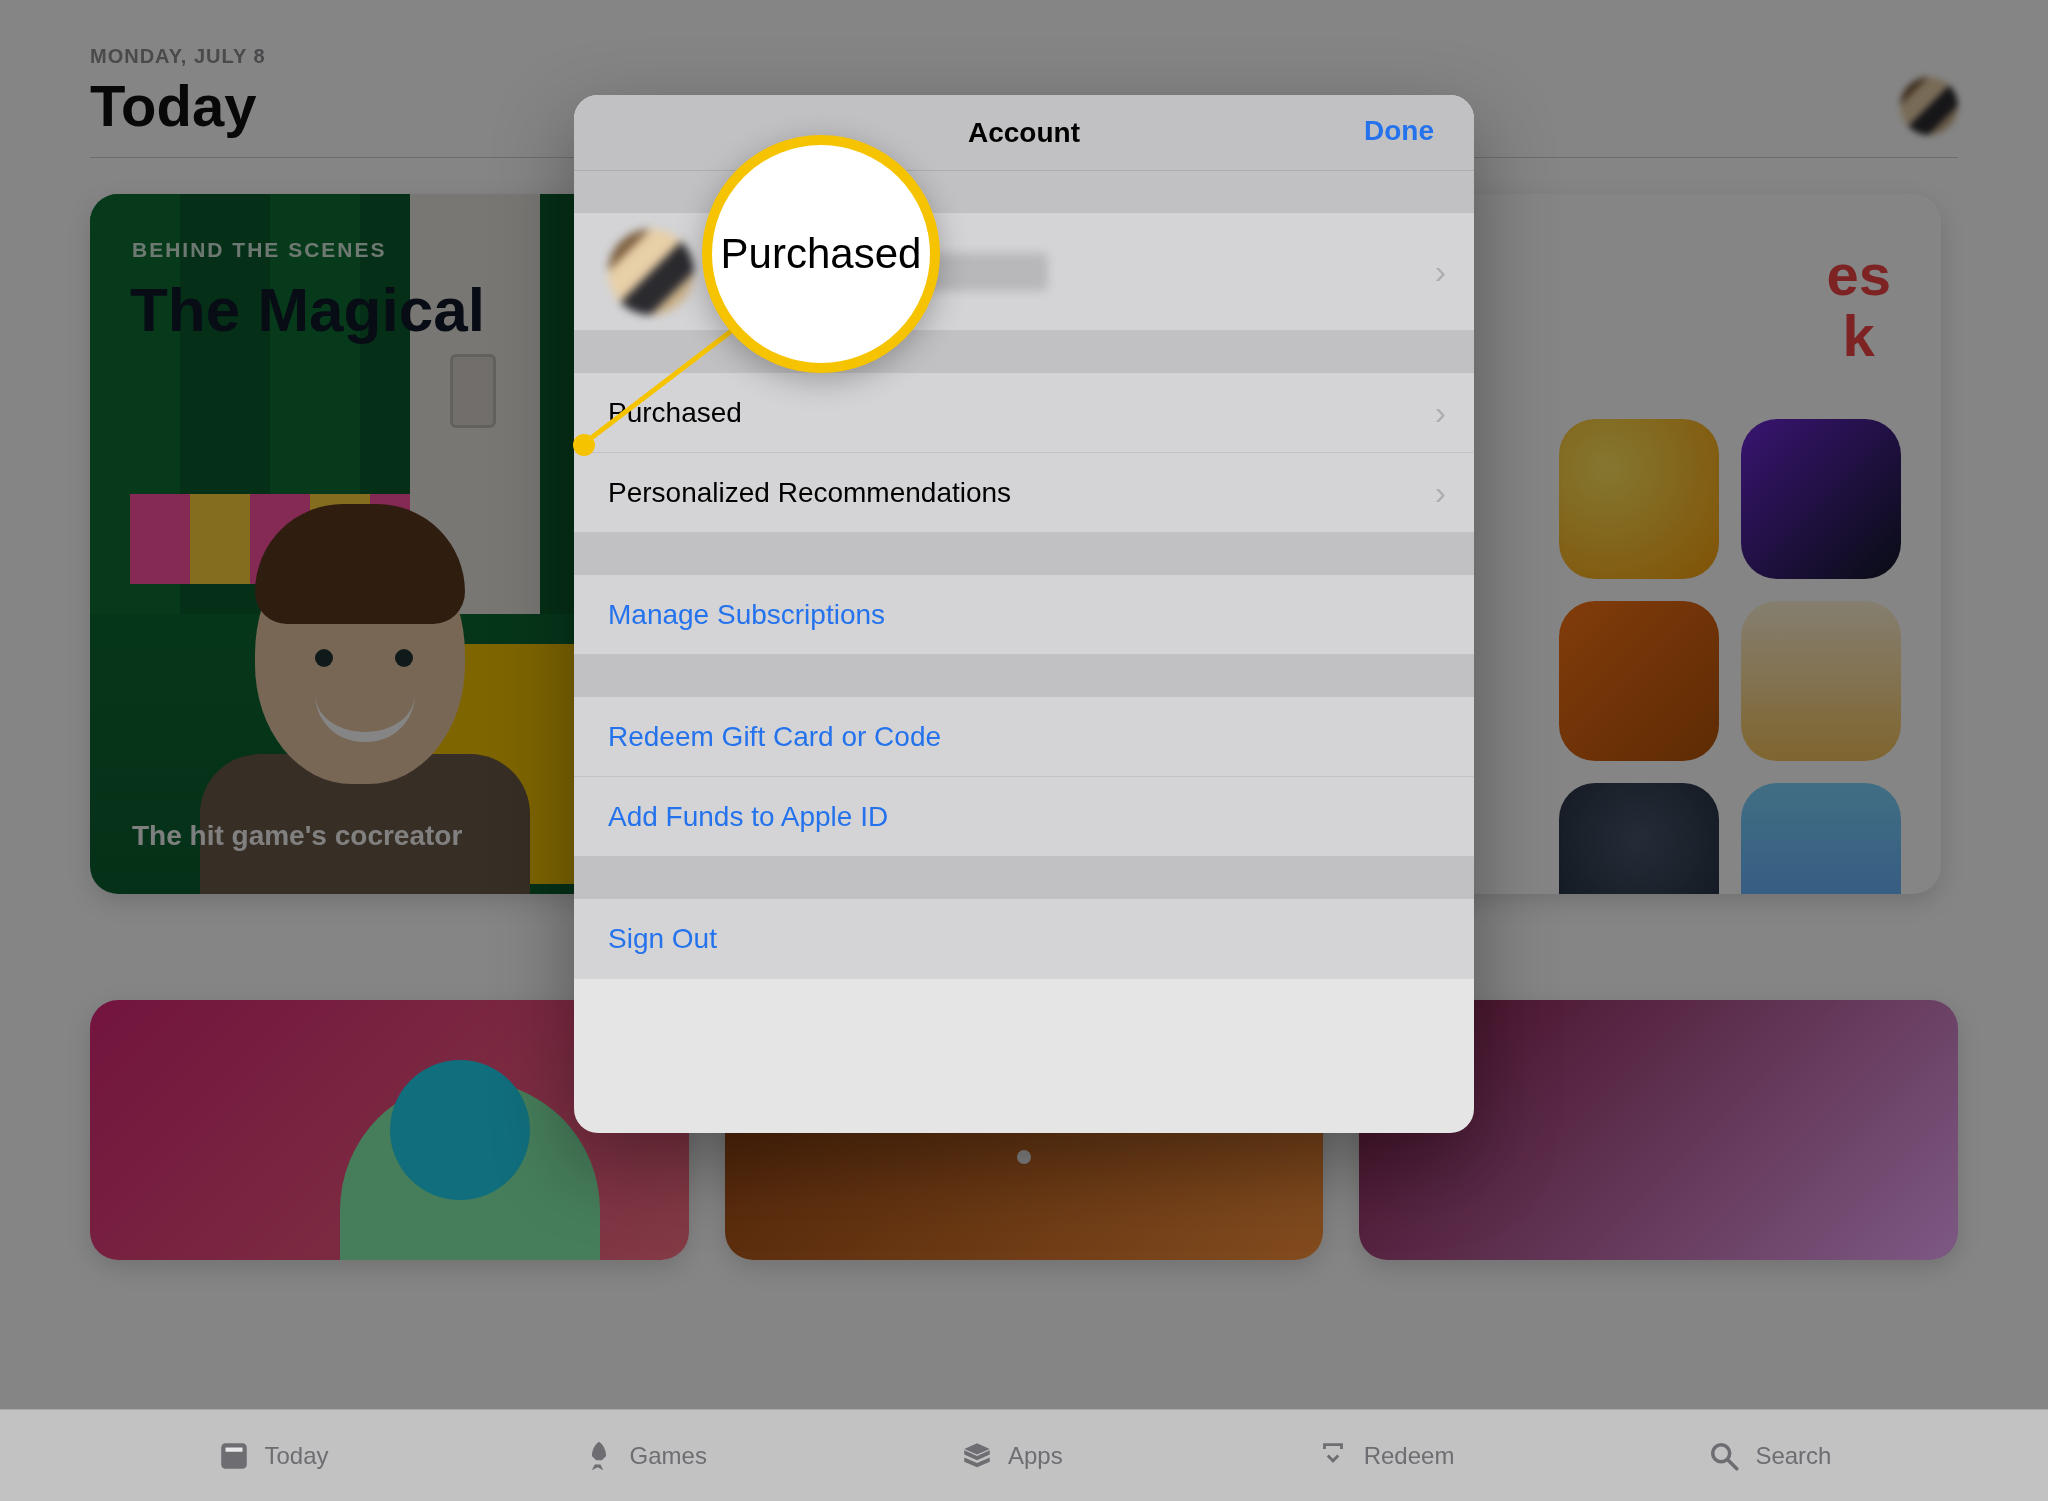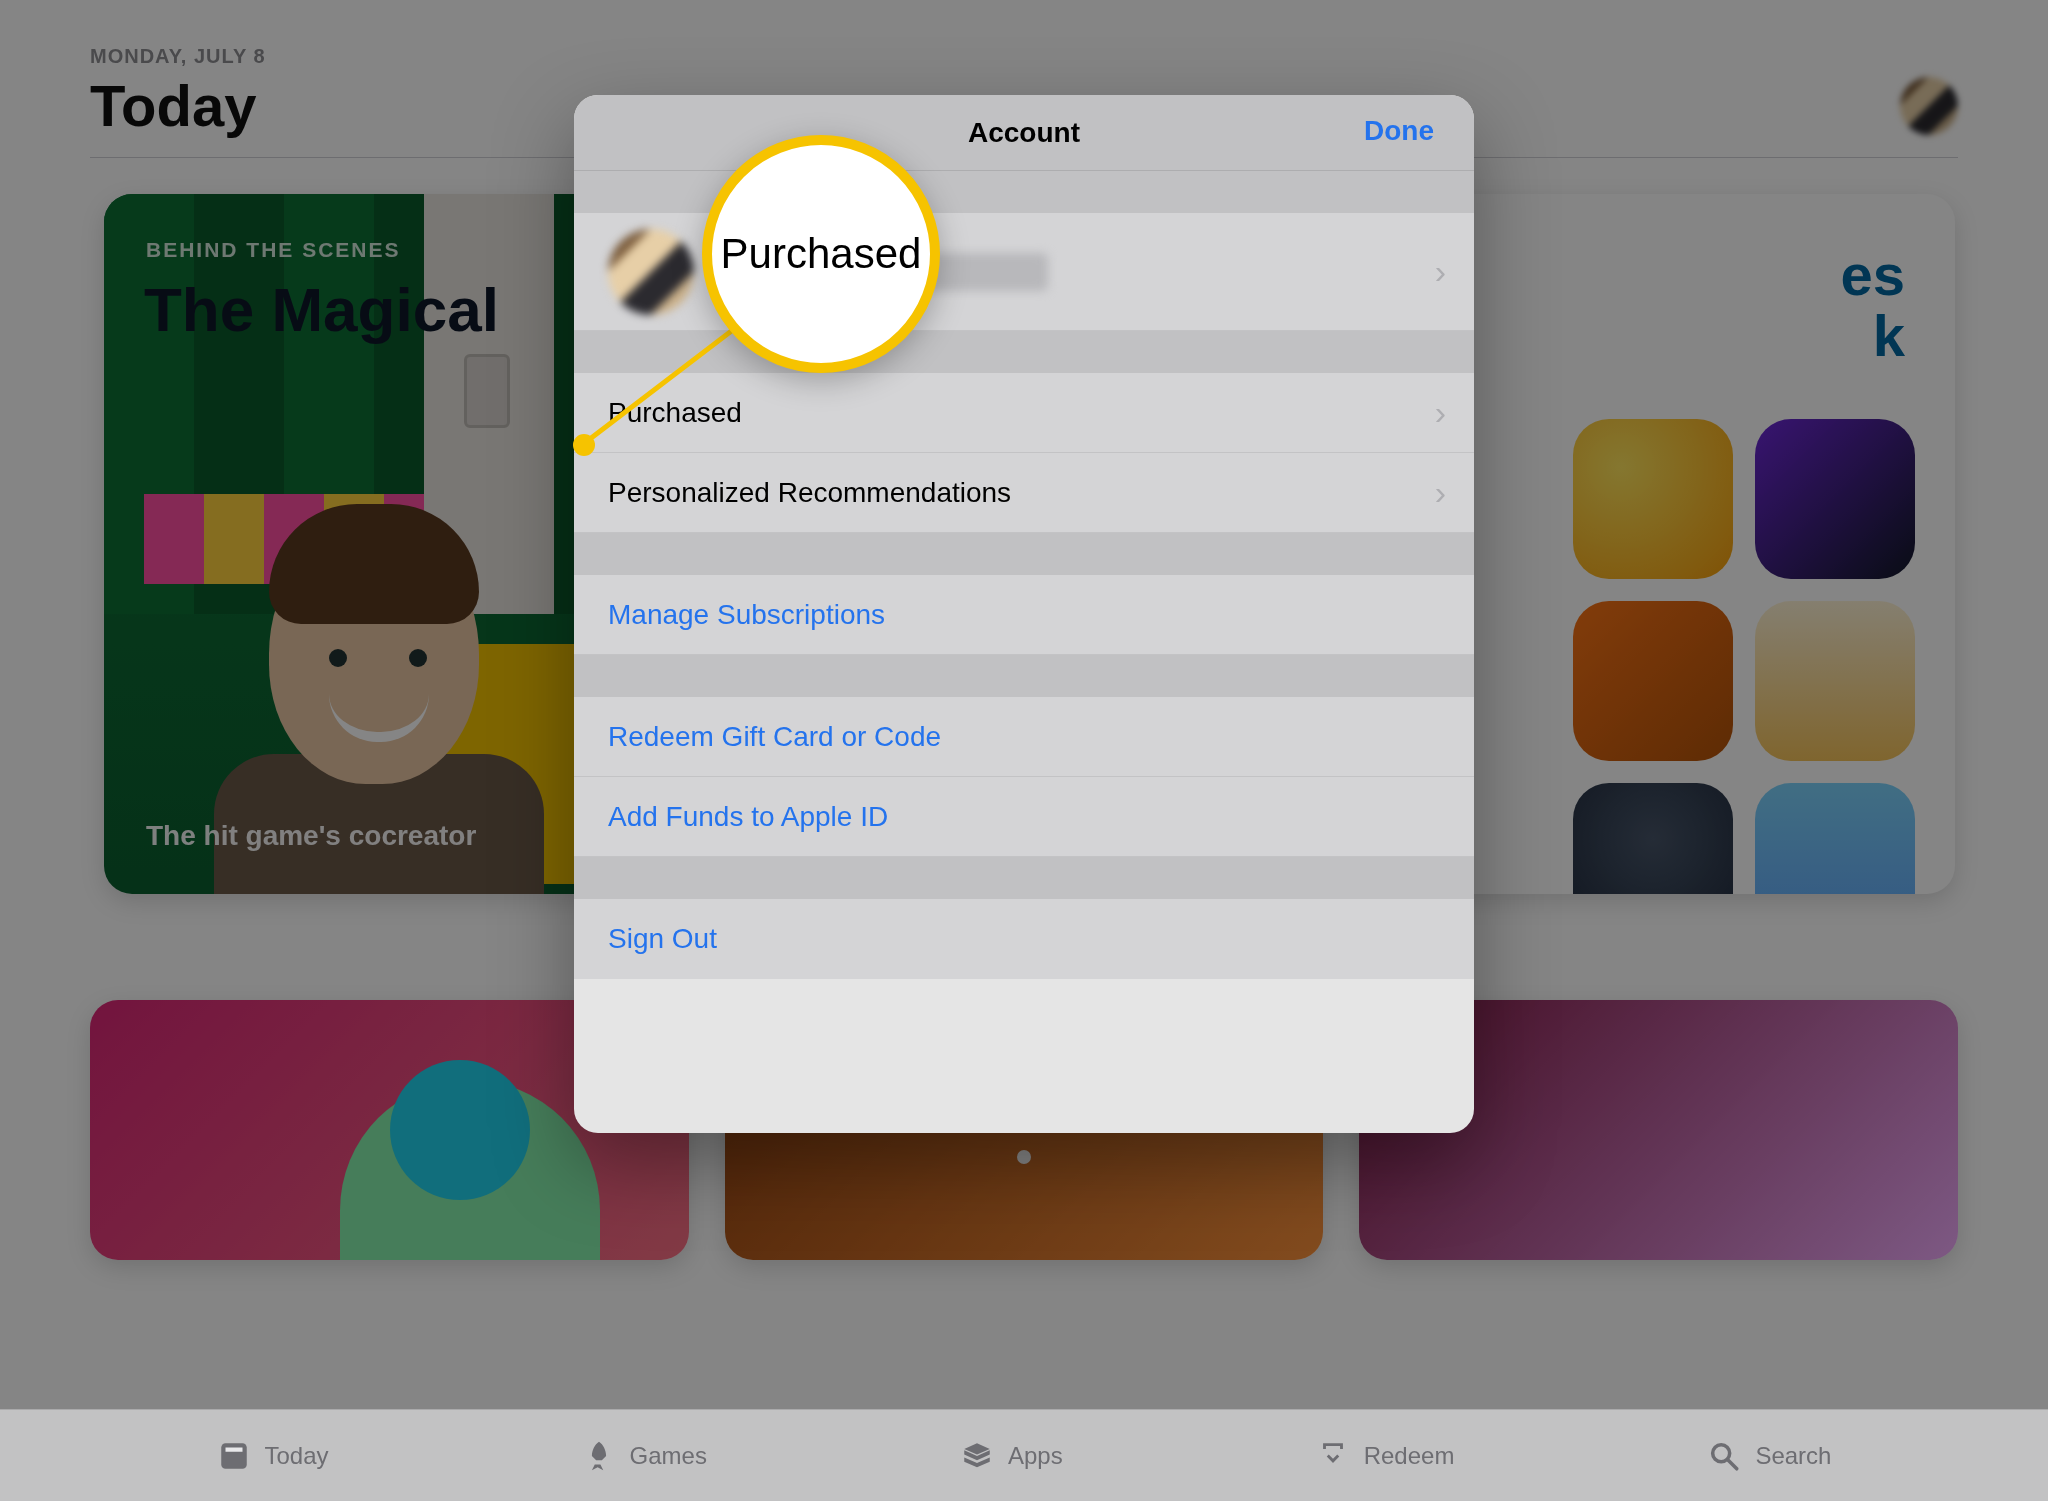--- a/index.html
+++ b/index.html
@@ -45,21 +45,21 @@
   margin-top: 36px;
   display: flex; gap: 36px;
 }
 .card {
   border-radius: 28px;
   background: #f2f2f7;
   box-shadow: 0 8px 24px rgba(0,0,0,.15);
   overflow: hidden;
   position: relative;
 }
-.card-lg { width: 765px; height: 700px; margin-left: 14px; }
+.card-lg { width: 765px; height: 700px; }
 .card-rt { width: 1050px; height: 700px; flex-shrink: 0; background: #fff; }
 
 
 .scene {
   position:absolute; inset:0;
   background: linear-gradient(#0e7a3b,#0b5e2e);
 }
 .scene .wall { position:absolute; left:0; right:0; top:0; height:420px;
   background: repeating-linear-gradient(90deg,#0d6f35 0 90px,#0a5a2b 90px 180px); }
 .scene .pillar { position:absolute; left:320px; top:0; width:130px; height:420px;
@@ -76,21 +76,21 @@
   background:#5b3a1f; border-radius:110px 110px 40px 40px; }
 .scene .eyeL,.scene .eyeR{position:absolute;top:455px;width:18px;height:18px;background:#233;border-radius:50%;}
 .scene .eyeL{left:225px}.scene .eyeR{left:305px}
 .scene .smile{position:absolute;left:225px;top:500px;width:100px;height:48px;border:10px solid #fff;border-top:none;border-left:none;border-right:none;border-radius:0 0 60px 60px;}
 .scene .torso{position:absolute;left:110px;top:560px;width:330px;height:200px;background:#6a5848;border-radius:60px 60px 20px 20px;}
 .card-kicker{position:absolute;left:42px;top:44px;color:#e9f7ee;opacity:.9;font-weight:700;letter-spacing:2px;font-size:21px;}
 .card-heading{position:absolute;left:40px;top:80px;color:#0f172a;font-weight:700;font-size:62px;}
 .card-caption{position:absolute;left:42px;bottom:42px;color:#fff;font-size:28px;font-weight:700;opacity:.95;}
 
 
-.rt-title{position:absolute;right:50px;top:50px;font-size:58px;font-weight:700;text-align:right;color:#0369a1;line-height:1.06;}
+.rt-title{position:absolute;right:50px;top:50px;font-size:58px;font-weight:700;text-align:center;color:#ef4444;line-height:1.06;}
 .icon-grid{position:absolute;right:40px;top:225px;display:grid;grid-template-columns:repeat(2,160px);gap:22px;}
 .app-icon{width:160px;height:160px;border-radius:36px;}
 .i1{background:radial-gradient(circle at 30% 30%,#ffe45c,#f59e0b);}
 .i2{background:linear-gradient(135deg,#6d28d9,#111827);}
 .i3{background:linear-gradient(135deg,#f97316,#b45309);}
 .i4{background:linear-gradient(180deg,#fff3d6,#f4c25a);}
 .i5{background:radial-gradient(circle at 50% 35%,#475569,#1e293b);}
 .i6{background:linear-gradient(180deg,#7dd3fc,#60a5fa);}
 
 

